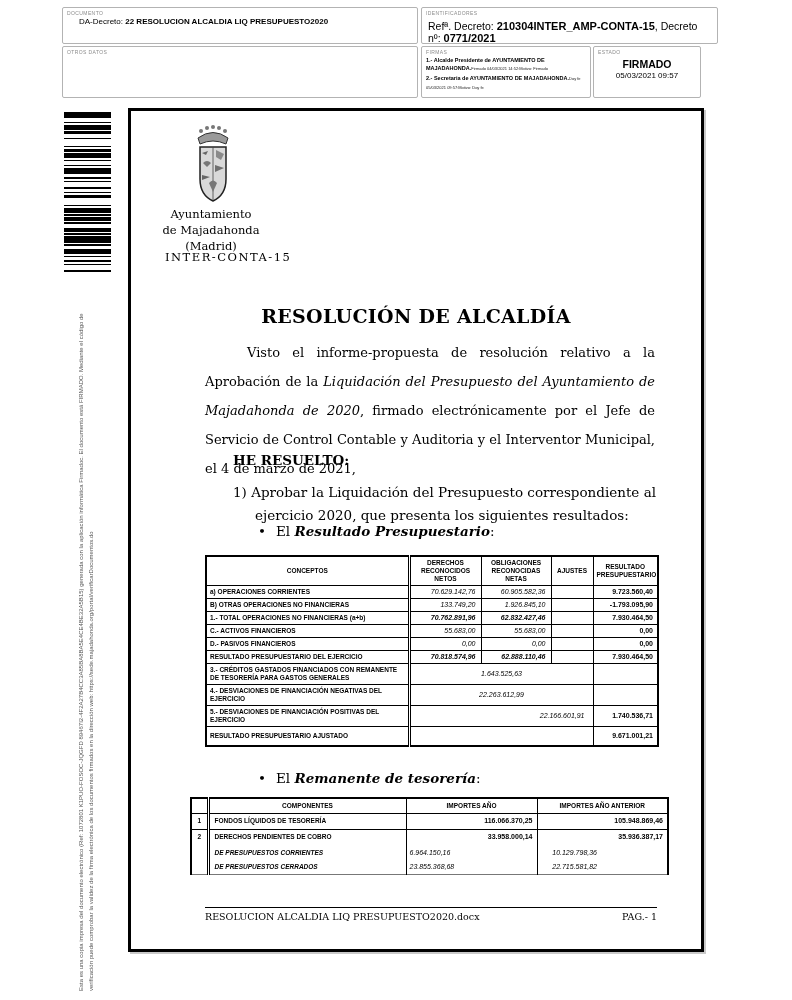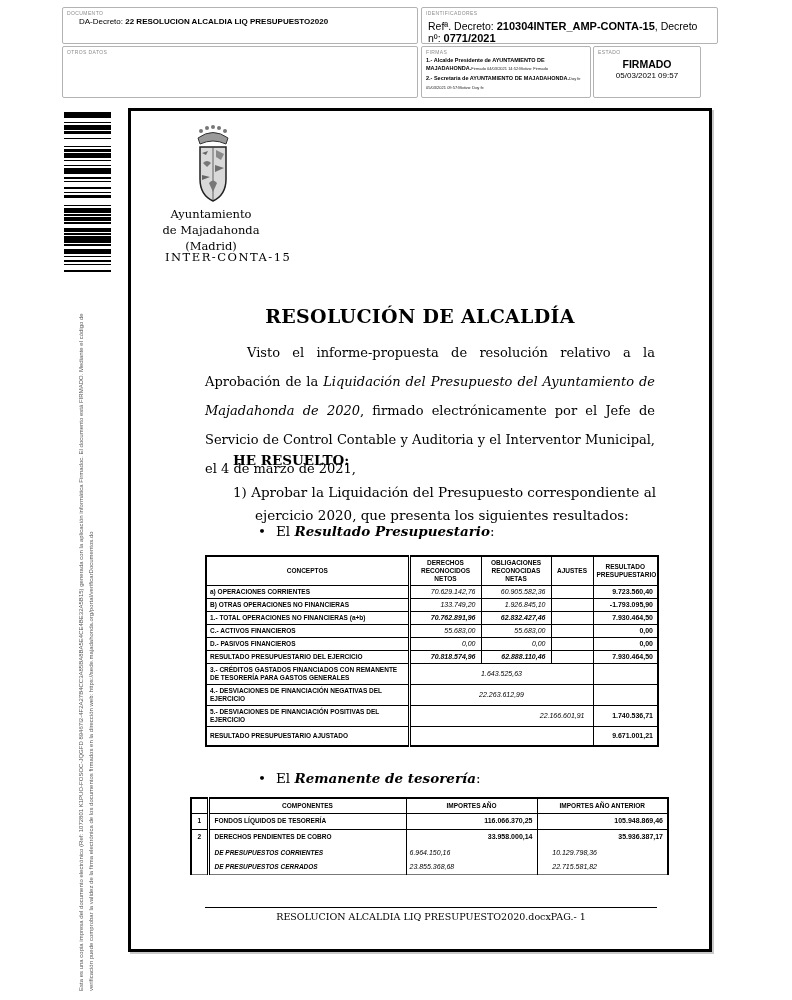--- a/index.html
+++ b/index.html
@@ -27,21 +27,21 @@
   #b-estado .sdate{text-align:center;font-size:8px;margin-top:1px;}
   .b{font-weight:bold;}
 
   
   #barcode{position:absolute;left:64px;top:112px;width:47px;height:166px;overflow:hidden;}
   .vtext{position:absolute;left:77px;top:991px;width:702px;transform:rotate(-90deg);
          transform-origin:0 0;font-size:6px;line-height:9.5px;color:#555;}
 
   
   .frame{position:absolute;left:128px;top:108px;width:570px;height:838px;border:3px solid #000;
-         box-shadow:2px 2px 0 #c9c9c9;background:#fff;box-sizing:content-box;padding-left:8px;}
+         box-shadow:2px 2px 0 #c9c9c9;background:#fff;box-sizing:content-box;}
   .frame *{box-sizing:border-box;}
 
   #arms{position:absolute;left:54px;top:12px;}
   #org{position:absolute;left:10px;top:95px;width:140px;text-align:center;
        font-family:"DejaVu Serif",serif;font-size:11.5px;line-height:16px;}
   #doccode{position:absolute;left:34px;top:139px;font-family:"DejaVu Serif",serif;
            font-size:11.5px;letter-spacing:1.5px;}
   #title{position:absolute;left:0;top:194px;width:100%;text-align:center;
          font-family:"DejaVu Serif",serif;font-weight:bold;font-size:19px;letter-spacing:.3px;}
   #intro{position:absolute;left:74px;top:227px;width:450px;font-family:"DejaVu Serif",serif;
@@ -79,21 +79,21 @@
   #t2 td.sublbl{font-weight:bold;font-style:italic;text-align:left;padding-left:5px;}
   #t2 td.val{text-align:right;font-weight:bold;font-size:7px;padding-right:4px;}
   #t2 td.subval1{text-align:right;font-style:italic;font-size:7px;padding-right:88px;}
   #t2 td.subval2{text-align:right;font-style:italic;font-size:7px;padding-right:70px;}
   #t2 tr.nb td{border-top:none;}
   #t2 tr.main td{height:16px;vertical-align:top;}
   #t2 tr.sub td{height:13px;vertical-align:middle;}
 
   
   #footrule{position:absolute;left:74px;top:796px;width:452px;border-top:1.5px solid #000;}
-  #footrow{position:absolute;left:74px;top:800px;width:452px;display:flex;justify-content:center;
+  #footrow{position:absolute;left:74px;top:800px;width:452px;display:flex;justify-content:space-between;
            font-family:"DejaVu Serif",serif;font-size:9.5px;}
 </style>
 </head>
 <body>
 
 <div class="page">
 
   <div class="hbox" id="b-doc">
     <div class="hlabel">DOCUMENTO</div>
     <div class="content">

